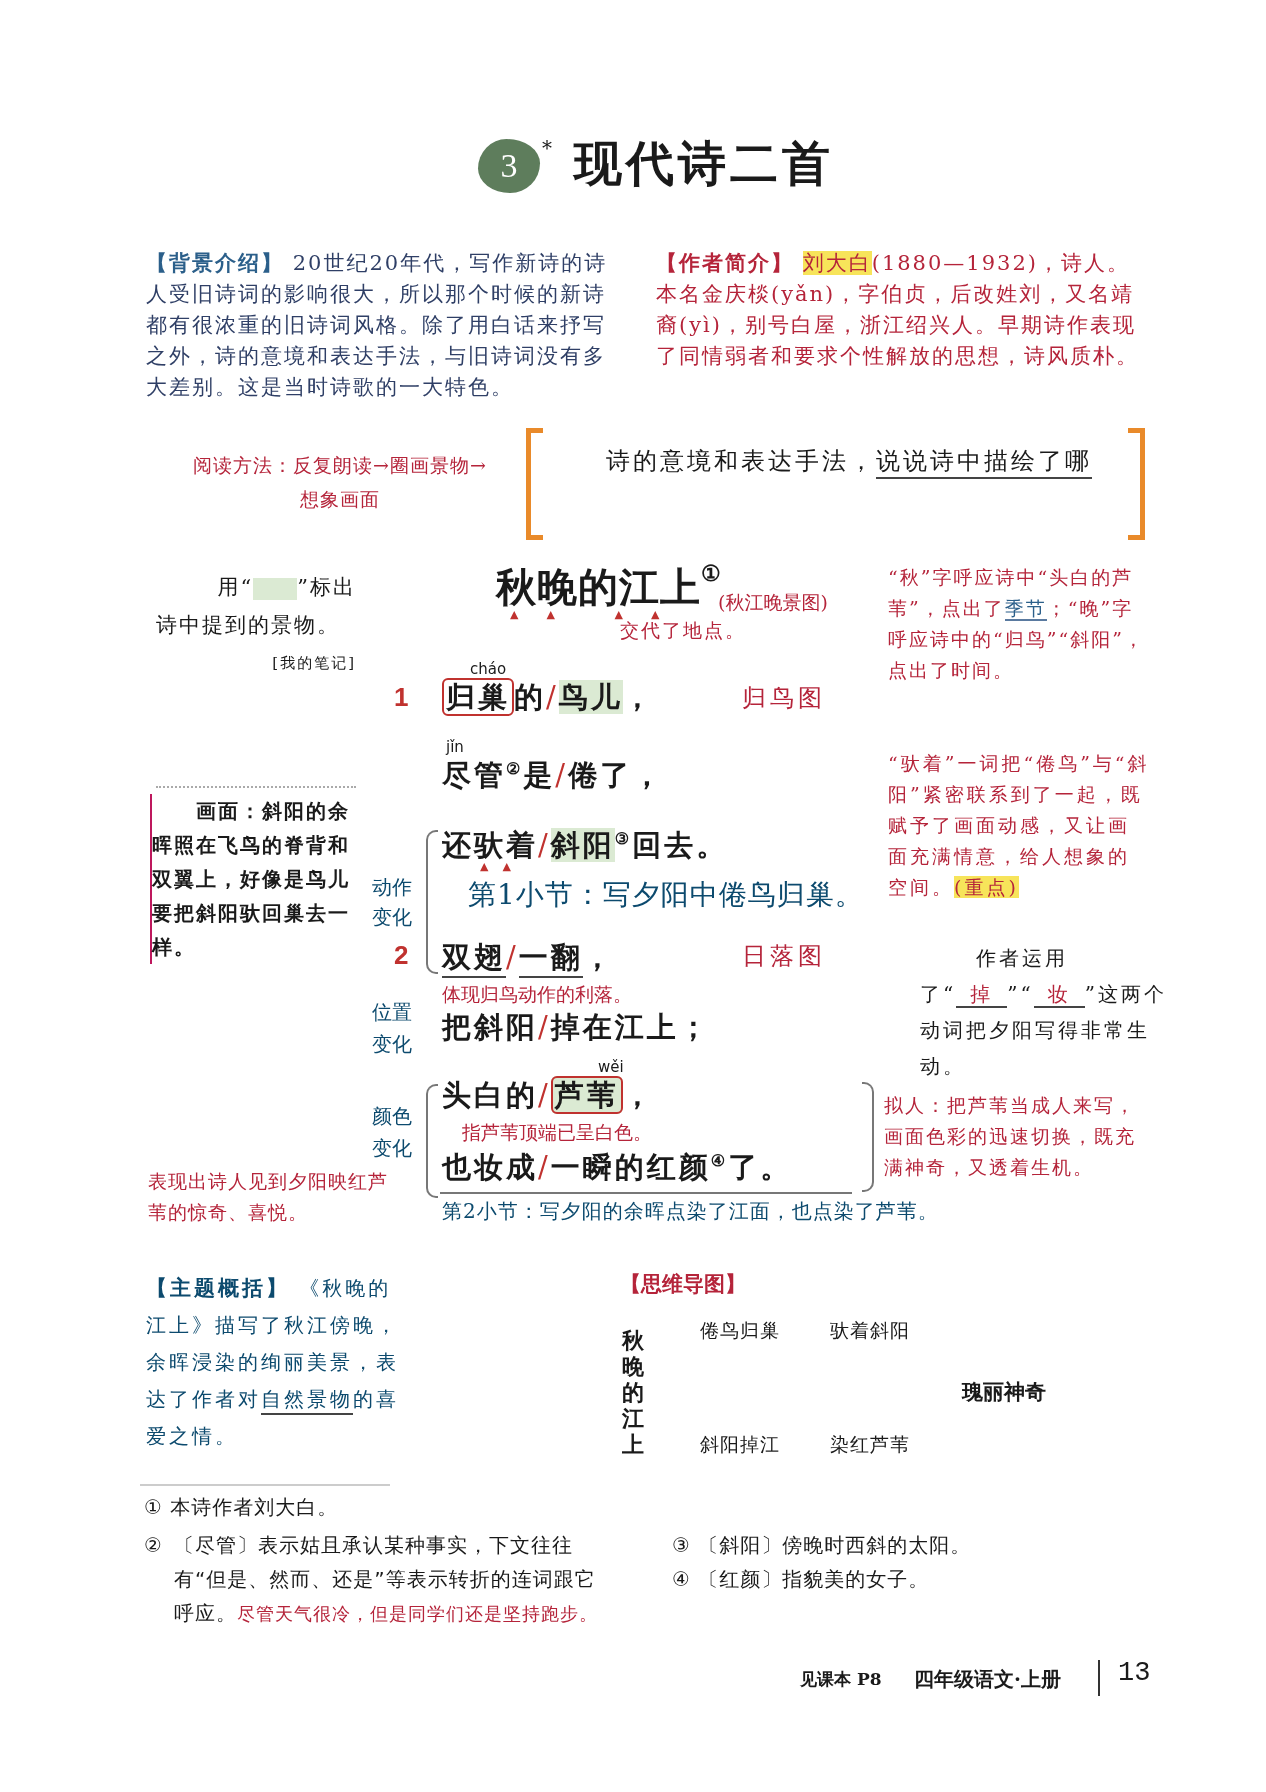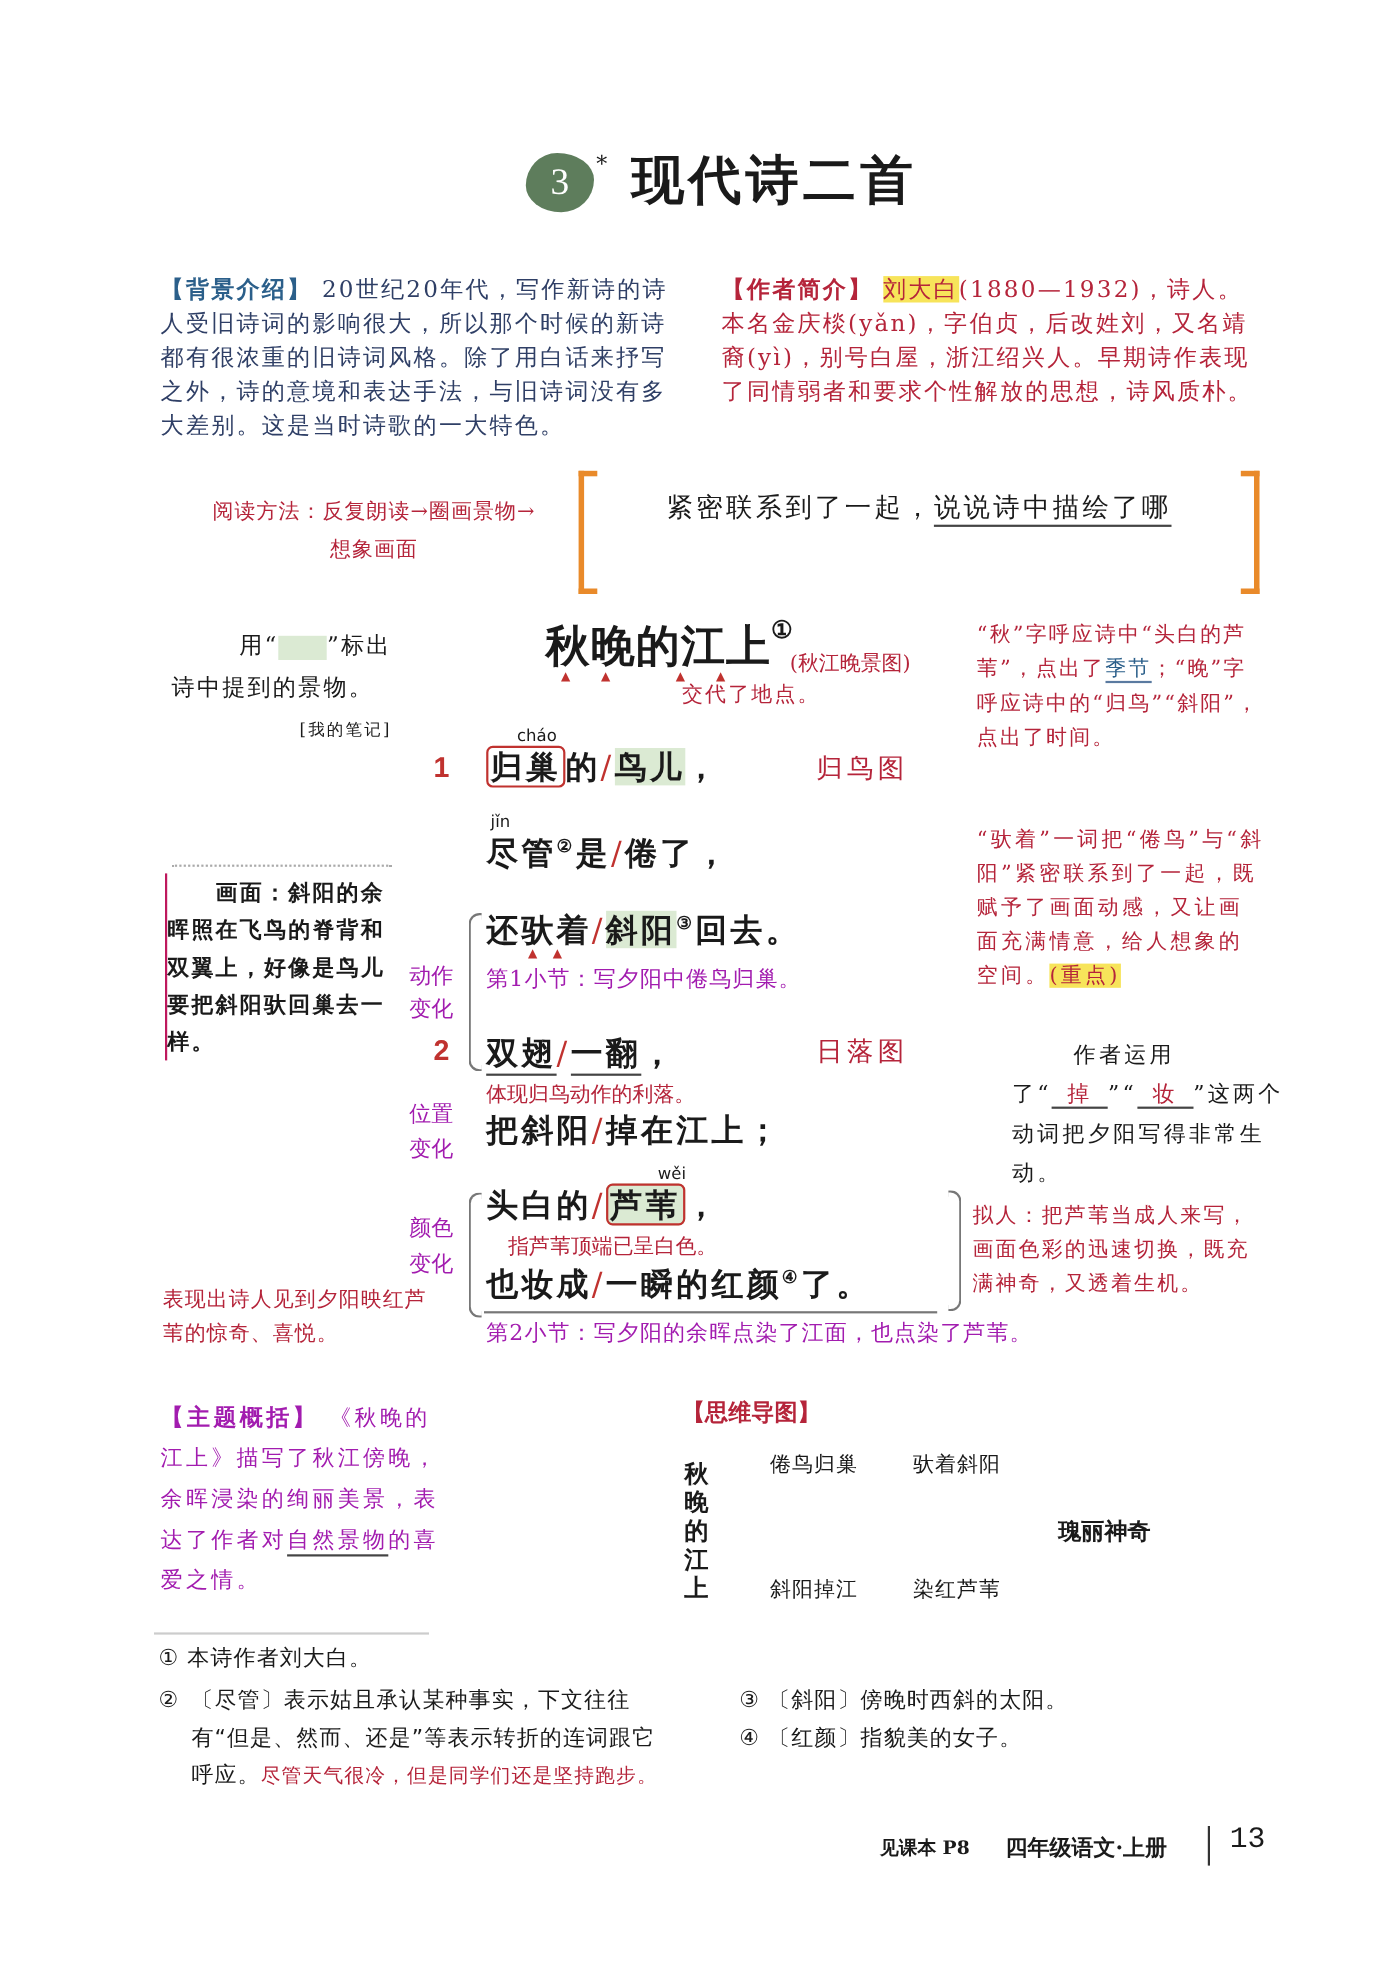--- a/index.html
+++ b/index.html
@@ -1,21 +1,21 @@
 <!DOCTYPE html>
 <html><head>
 <meta charset="utf-8">
 <style>
   html, body { margin:0; padding:0; }
   body { width:1266px; height:1792px; background:#ffffff; position:relative; overflow:hidden;
          font-family:"DejaVu Serif", serif; color:#1a1a1a; }
   .abs { position:absolute; }
   .hand { font-family:"DejaVu Serif", serif; }
   .red { color:#b5243a; }
-  .teal { color:#a21caf; }
+  .teal { color:#0c4a6e; }
   .blue-bracket { color:#2b5f8a; }
   
   .lesson-badge { left:478px; top:139px; width:62px; height:54px; background:#5e7d5c;
                   border-radius:46% 54% 48% 52% / 55% 45% 55% 45%; color:#fff; font-size:34px;
                   display:flex; align-items:center; justify-content:center; font-family:"Liberation Serif", serif; }
   .lesson-star { left:542px; top:136px; font-size:20px; }
   .lesson-title { left:574px; top:132px; font-size:48px; font-weight:bold; letter-spacing:4px; font-family:"DejaVu Serif", serif; }
   .para { font-size:21px; line-height:31px; letter-spacing:2px; }
   .tag { font-family:"DejaVu Sans", sans-serif; font-weight:bold; font-size:21px; }
   .hl-yellow { background:#f7e45a; }
@@ -54,21 +54,21 @@
 </div>
 
 <div class="abs red small" style="left:160px; top:448px; width:360px; text-align:center; line-height:34px;">
   <div>阅读方法：反复朗读→圈画景物→</div>
   <div>想象画面</div>
 </div>
 
 <div class="abs" style="left:526px; top:428px; width:12px; height:102px; border:5px solid #e98a2a; border-right:none;"></div>
 <div class="abs" style="left:1128px; top:428px; width:12px; height:102px; border:5px solid #e98a2a; border-left:none;"></div>
 <div class="abs" style="left:550px; top:436px; width:580px; font-size:24px; line-height:50px; letter-spacing:3px; font-family:'DejaVu Sans',sans-serif;">
-  <div style="padding-left:56px;"><span>紧密联系到了一起，</span><span class="underline">说说诗中描绘了哪</span></div>
+  <div style="padding-left:56px;"><span>诗的意境和表达手法，</span><span class="underline">说说诗中描绘了哪</span></div>
 </div>
 
 <div class="abs" style="left:156px; top:568px; width:200px; font-size:21px; line-height:38px; letter-spacing:2px;">
   <div style="text-align:right;"><span>用“</span><span class="hl-green" style="display:inline-block;width:44px;height:22px;vertical-align:middle;"></span><span>”标出</span></div>
   <div>诗中提到的景物。</div>
   <div style="text-align:right; font-size:15px;">[我的笔记]</div>
 </div>
 
 <div class="abs" style="left:496px; top:560px; font-size:40px; font-weight:bold; letter-spacing:1px;">
   <span>秋晚的江上</span><span style="font-size:22px; vertical-align:top;">①</span>
@@ -90,21 +90,21 @@
 
 <div class="abs pinyin" style="left:446px; top:738px;">jǐn</div>
 <div class="abs poem-line" style="left:442px; top:756px;">
   <span>尽管</span><sup style="font-size:16px;">②</sup><span>是</span><span class="slash">/</span><span>倦了</span><span>，</span>
 </div>
 
 <div class="abs poem-line" style="left:442px; top:826px;">
   <span>还驮着</span><span class="slash">/</span><span class="hl-green">斜阳</span><sup style="font-size:16px;">③</sup><span>回去</span><span>。</span>
 </div>
 <div class="abs tri" style="left:480px; top:860px; letter-spacing:14px;">▲▲</div>
-<div class="abs teal" style="left:442px; top:876px; font-size:20px; letter-spacing:1px;">第1小节：写夕阳中倦鸟归巢。</div>
+<div class="abs teal" style="left:468px; top:876px; font-size:28px; letter-spacing:1px;">第1小节：写夕阳中倦鸟归巢。</div>
 
 <div class="abs red" style="left:888px; top:748px; width:262px; font-size:19px; line-height:31px; letter-spacing:3px;">
   <span>“驮着”一词把“倦鸟”与“斜阳”紧密联系到了一起，既赋予了画面动感，又让画面充满情意，给人想象的空间。</span><span class="hl-yellow" style="color:#b5243a;">(重点)</span>
 </div>
 
 <div class="abs" style="left:156px; top:786px; width:200px; border-top:2px dotted #aaa;"></div>
 <div class="abs" style="left:150px; top:794px; width:218px; font-size:20px; line-height:34px; letter-spacing:2px; text-indent:44px; font-weight:bold; border-left:2px solid #be185d;">画面：斜阳的余晖照在飞鸟的脊背和双翼上，好像是鸟儿要把斜阳驮回巢去一样。</div>
 
 <div class="abs teal" style="left:372px; top:872px; font-size:20px; line-height:30px;">
   <div>动作</div>

